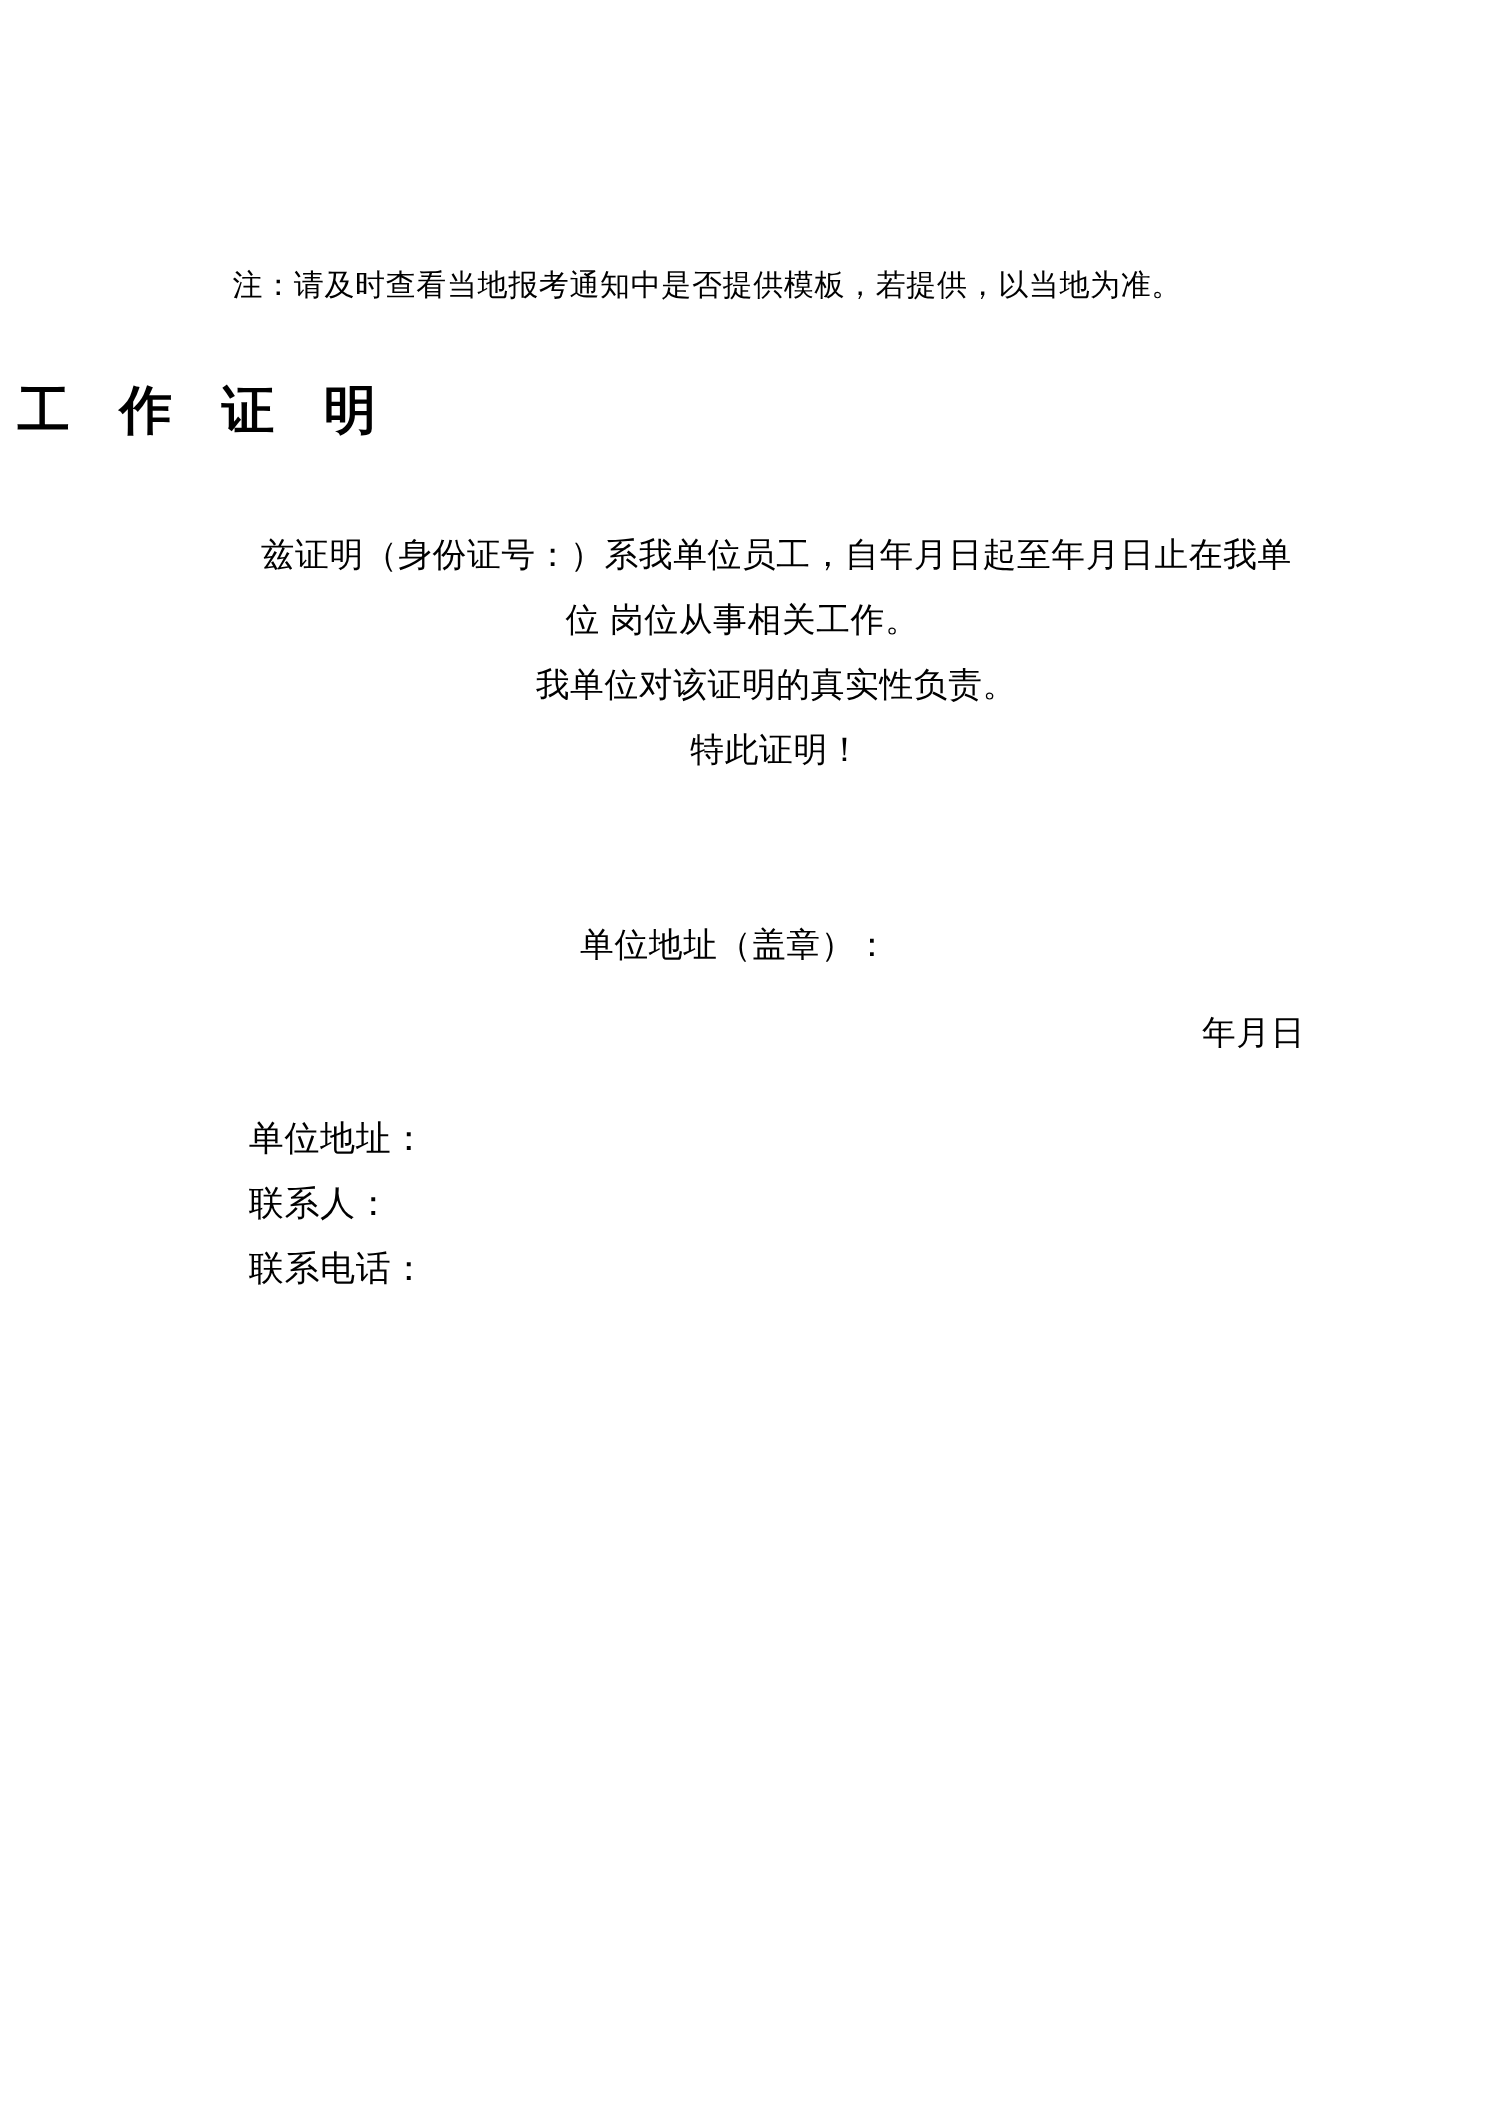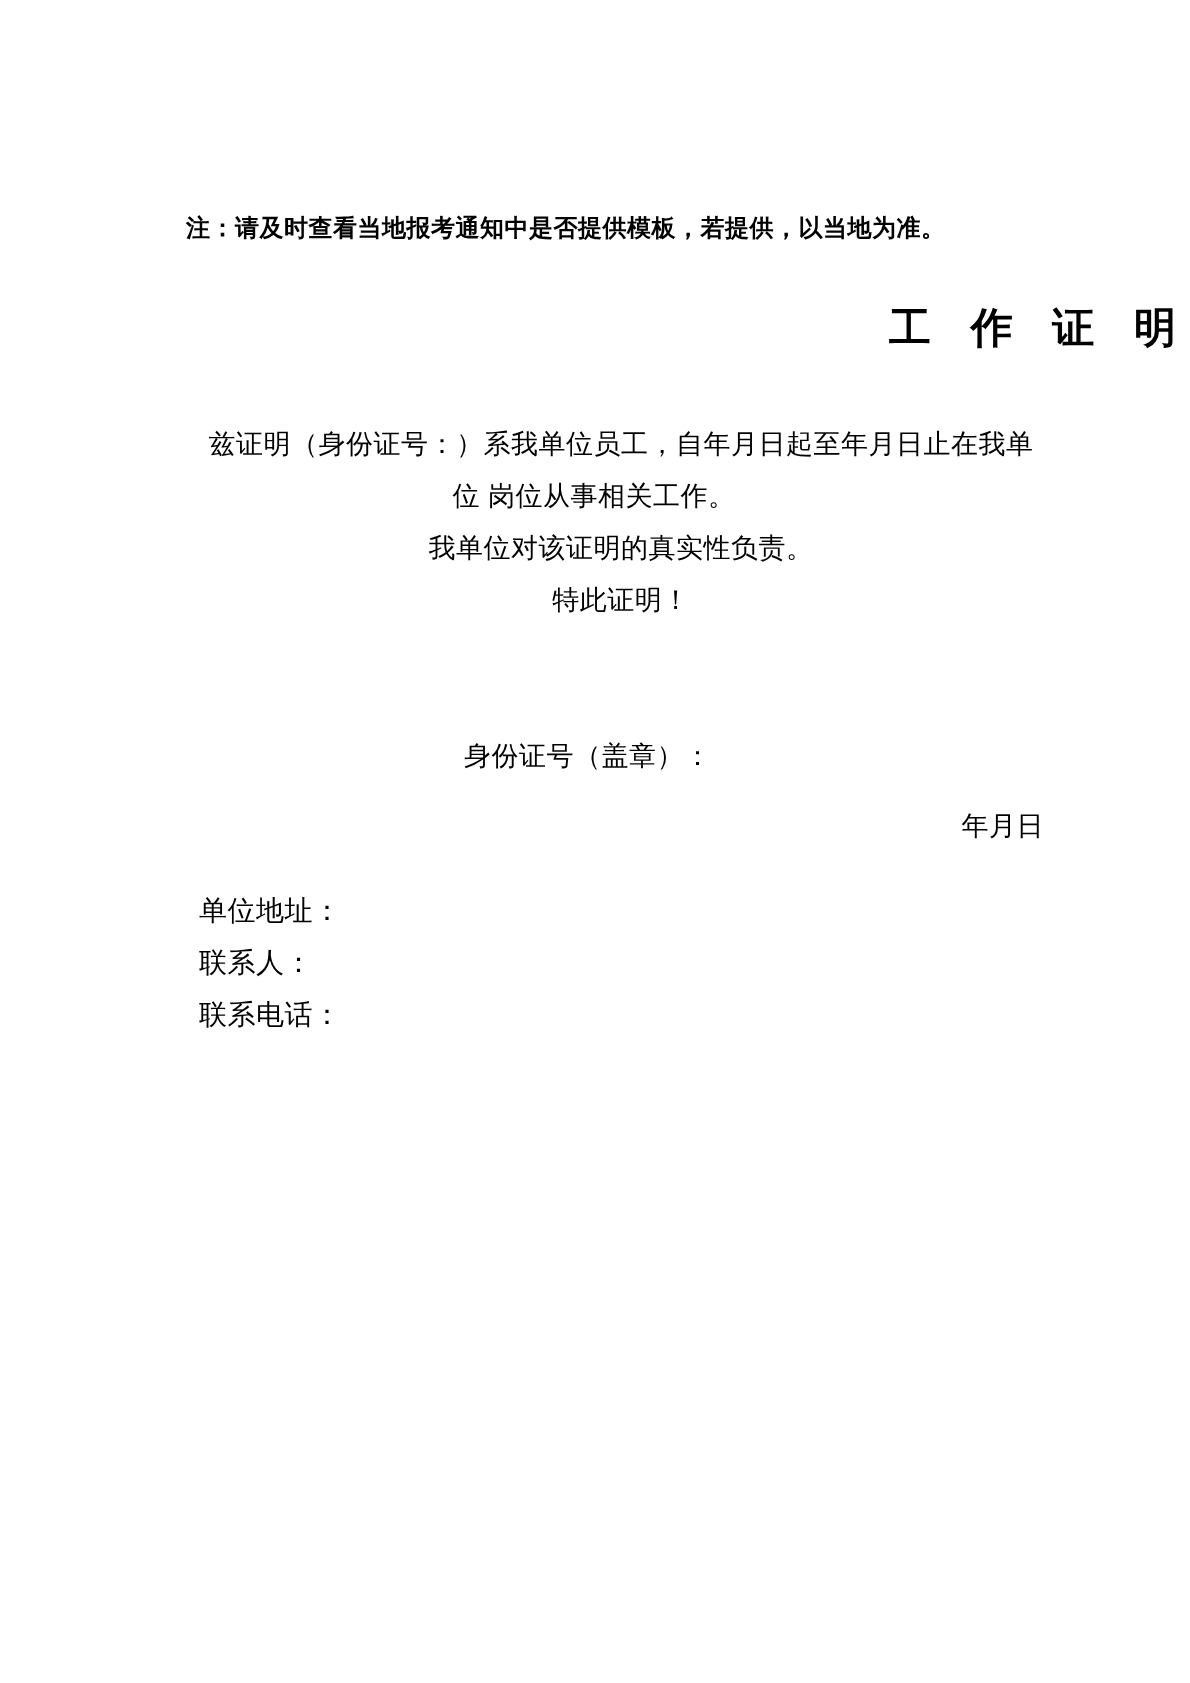--- a/index.html
+++ b/index.html
@@ -20,30 +20,30 @@
     width: 1190px;
     height: 1683px;
     box-sizing: border-box;
     padding: 0;
   }
   .note {
     position: absolute;
     left: 186px;
     top: 212px;
     font-size: 24px;
-    font-weight: bold;
+    font-weight: normal;
     letter-spacing: 0.5px;
     white-space: nowrap;
   }
   .doc-title {
     position: absolute;
     left: 0;
     right: 0;
     top: 300px;
-    text-align: right;
+    text-align: left;
     font-size: 42px;
     font-weight: bold;
     letter-spacing: 14px;
     text-indent: 14px;
   }
   .body-block {
     position: absolute;
     left: 144px;
     top: 418px;
     width: 900px;
@@ -99,21 +99,21 @@
 
   <div class="doc-title">工 作 证 明</div>
 
   <div class="body-block">
     <p class="para p1">兹证明（身份证号：）系我单位员工，自年月日起至年月日止在我单位 岗位从事相关工作。</p>
     <p class="para">我单位对该证明的真实性负责。</p>
     <p class="para">特此证明！</p>
   </div>
 
   <div class="sign-block">
-    <p class="company-line">身份证号（盖章）：</p>
+    <p class="company-line">单位地址（盖章）：</p>
     <p class="date-line">年月日</p>
   </div>
 
   <div class="contact-block">
     <p class="contact-line">单位地址：</p>
     <p class="contact-line">联系人：</p>
     <p class="contact-line">联系电话：</p>
   </div>
 
 </div>

